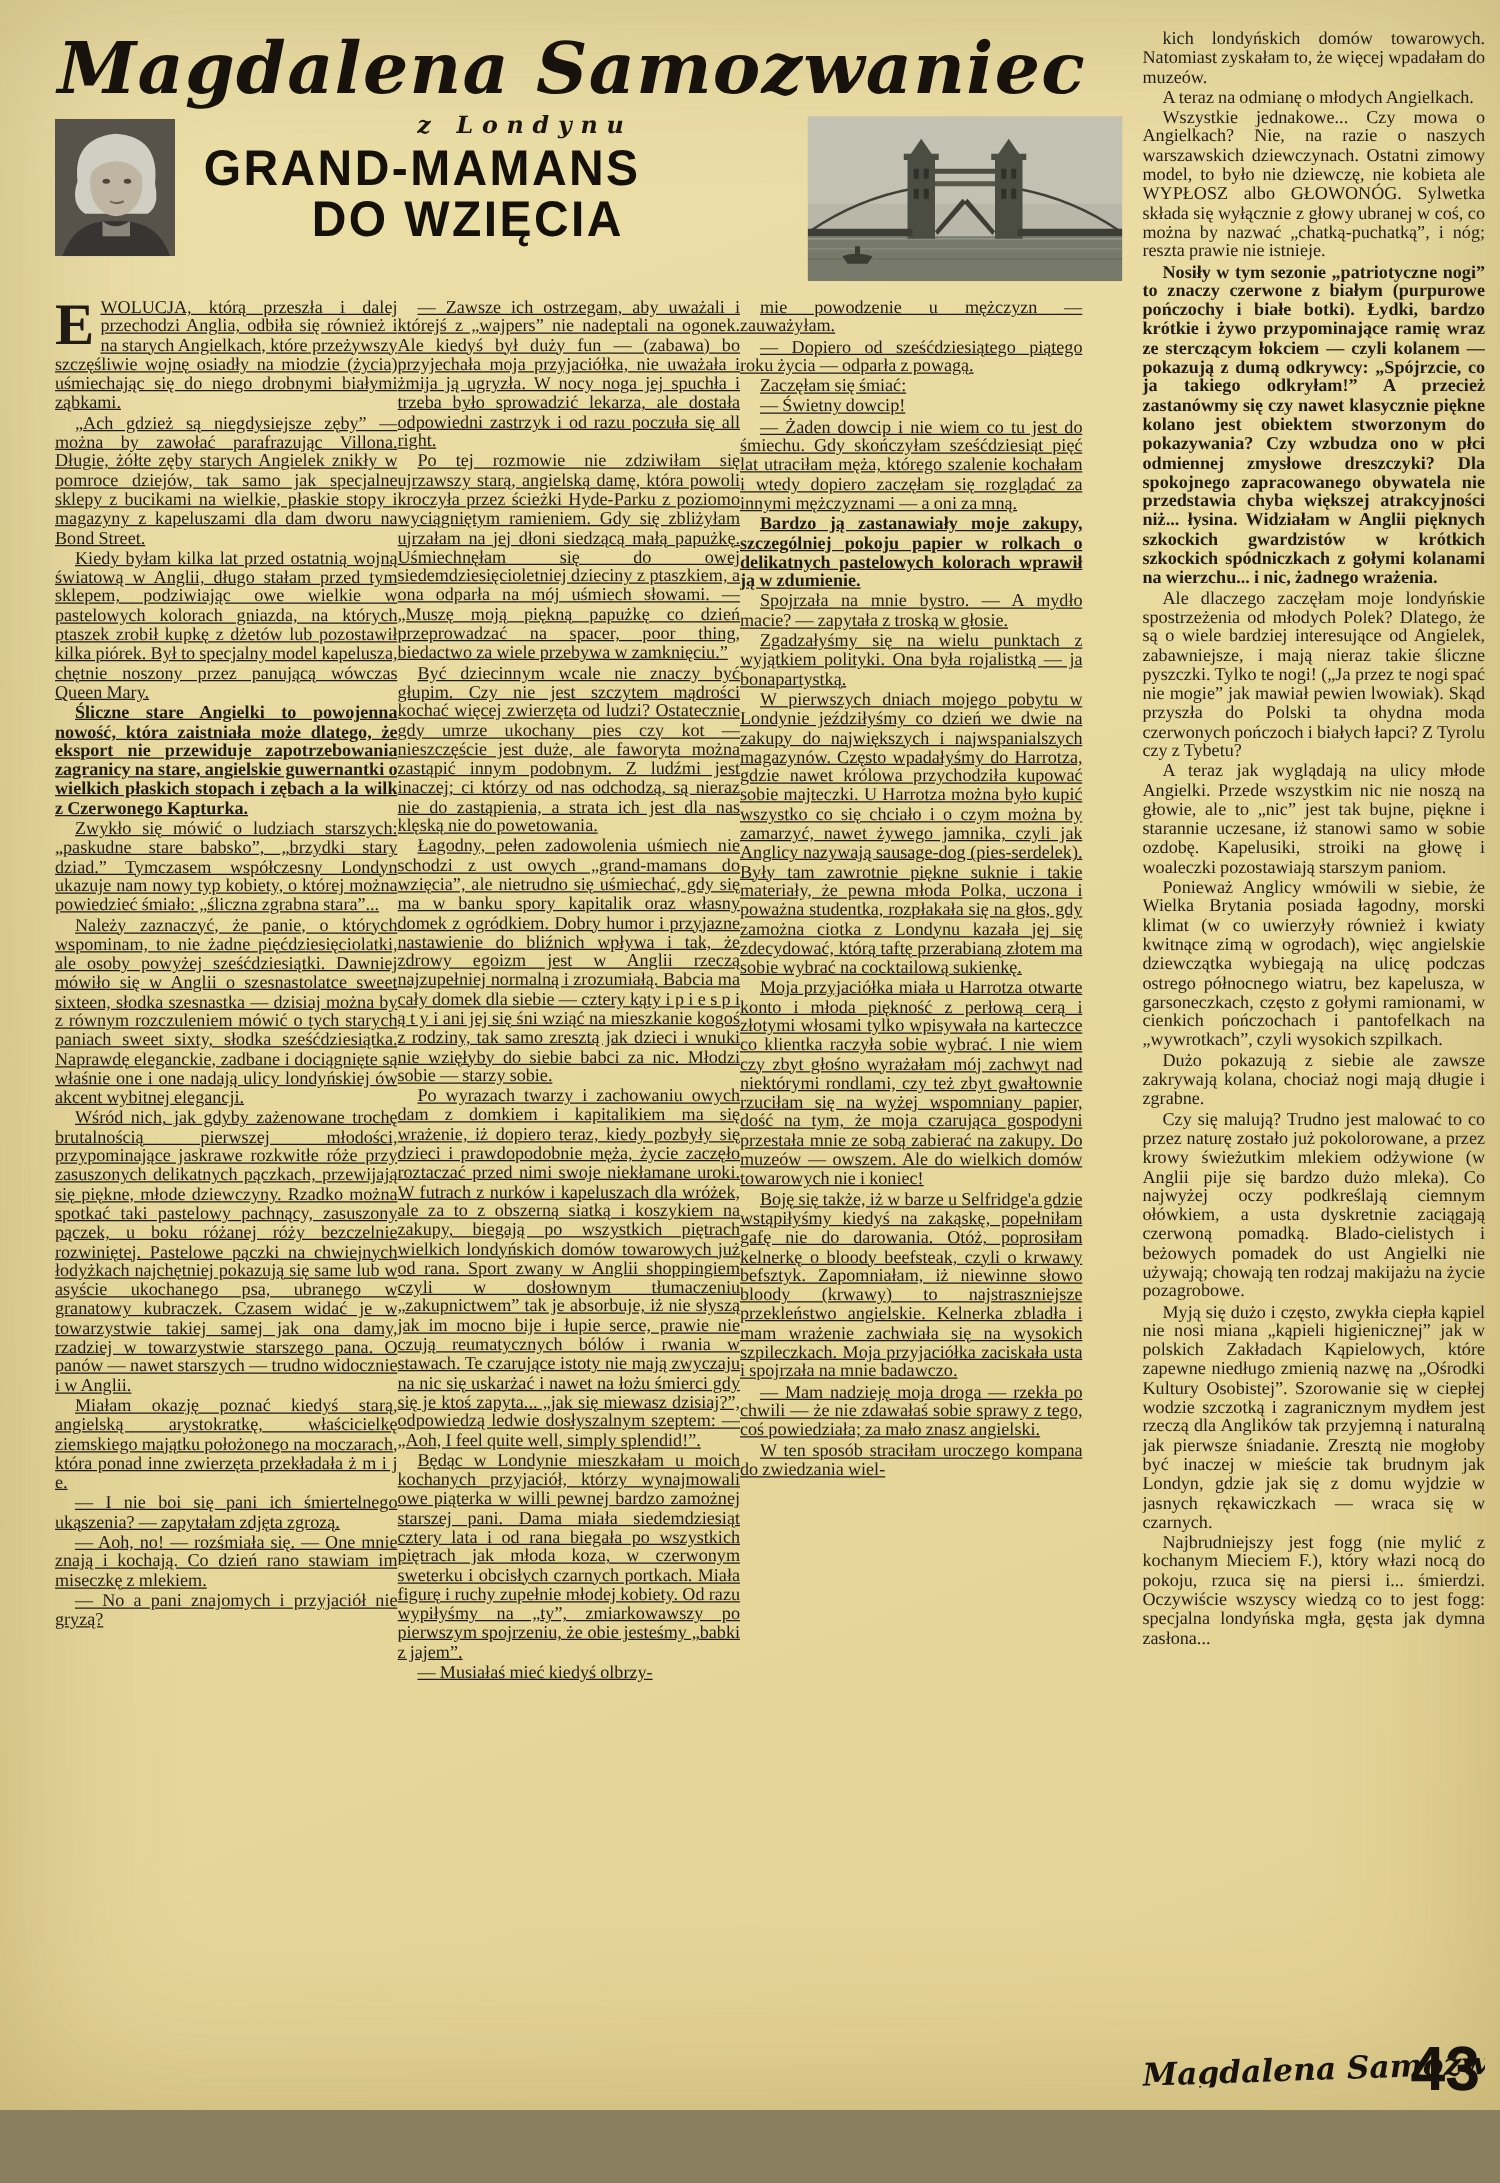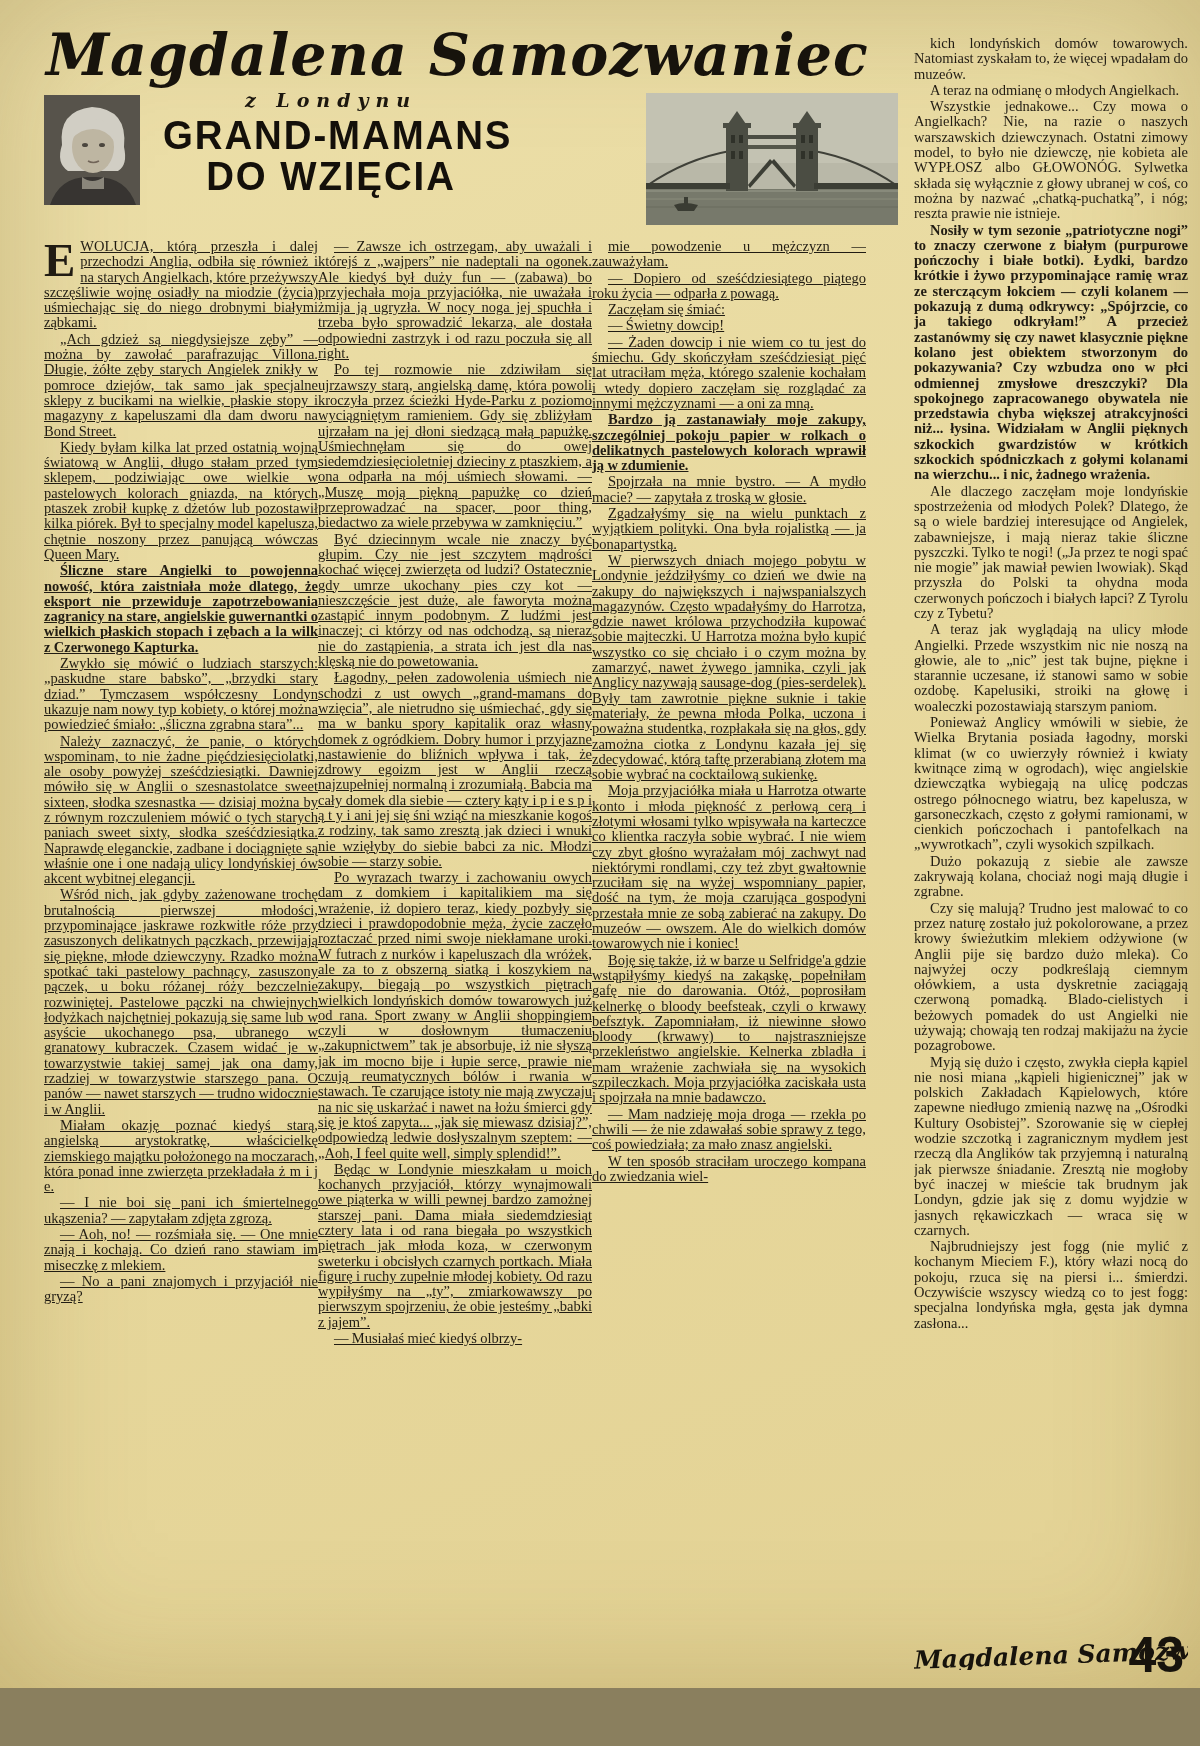--- a/index.html
+++ b/index.html
@@ -25,40 +25,40 @@
     white-space:nowrap; line-height:1.0;
     margin:2px 0 10px 2px;
     color:#17130c;
   }
   .header-row { display:flex; align-items:flex-start; gap:16px; height:138px; }
   .portrait {
     width:96px; height:110px; flex:0 0 96px;
     overflow:hidden; margin-top:2px;
     filter:saturate(0.55) contrast(0.95);
   }
-  .title-stack { width:350px; text-align:center; margin-top:-4px; }
+  .title-stack { width:350px; text-align:right; margin-top:-4px; }
   .origin {
     font-family:"DejaVu Serif", serif;
     font-style:italic; font-weight:bold;
     font-size:19px; letter-spacing:7px;
     margin-bottom:4px; color:#1c170e;
   }
   .main-title {
     font-family:"Liberation Sans", sans-serif;
     font-weight:bold; font-size:40px; line-height:1.02;
     letter-spacing:2px; color:#14100a;
     transform:scaleX(0.96); transform-origin:center;
     white-space:nowrap;
   }
   .bridge { width:252px; height:132px; margin-left:auto; overflow:hidden; }
 
   .cols-row { display:flex; height:1488px; overflow:hidden; margin-top:8px;text-decoration:underline; }
   .col { width:274px; flex:0 0 274px; overflow:hidden; }
   .col4 { display:flex; flex-direction:column; height:1646px; }
-  .col4-text { overflow:hidden; flex:1 1 auto;margin-top:12px; }
+  .col4-text { overflow:hidden; flex:1 1 auto; }
 
   .para {
     margin:0 0 1px 0;
     text-align:justify;
     text-indent:16px;
     font-size:14.5px;
     line-height:15.3px;
     word-spacing:-0.3px;
   }
   .para.bold { font-weight:bold; }

